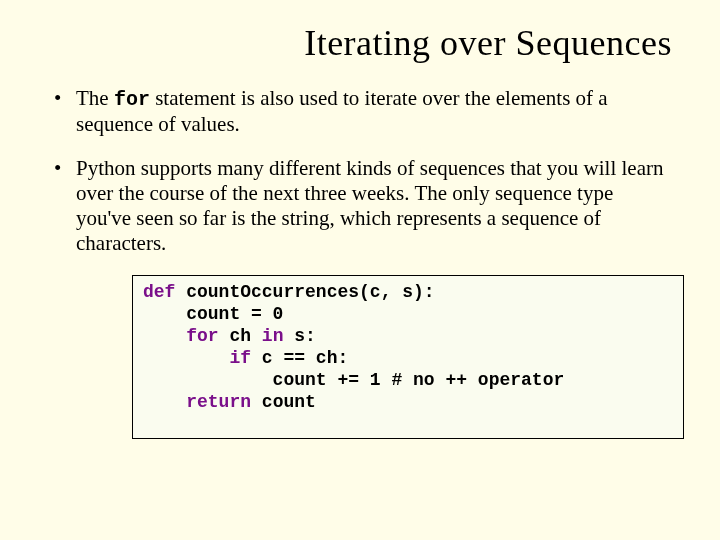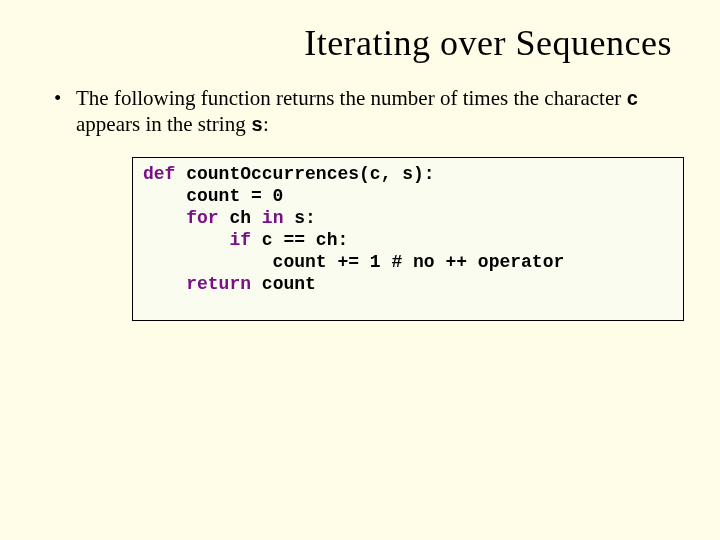--- a/index.html
+++ b/index.html
@@ -66,25 +66,28 @@
 </style>
 </head>
 <body>
 
 <div class="slide">
 
   <h1 class="title">Iterating over Sequences</h1>
 
   <ul class="bullets">
 
-
+    <li>
+      <span>The </span><span class="mono">for</span><span> statement is also used to iterate over the elements of a sequence of values.</span>
+    </li>
 
     <li>
-      <span>The following function returns the number of times the character </span><span class="mono">c</span><span> appears in the string </span><span class="mono">s</span><span>:</span>
+      <span>Python supports many different kinds of sequences that you will learn over the course of the next three weeks.  The only sequence type you've seen so far is the string, which represents a sequence of characters.</span>
     </li>
+
 
   </ul>
 
   <div class="codebox"><span class="kw">def</span><span> countOccurrences(c, s):</span>
 <span>    count = 0</span>
 <span>    </span><span class="kw">for</span><span> ch </span><span class="kw">in</span><span> s:</span>
 <span>        </span><span class="kw">if</span><span> c == ch:</span>
 <span>            count += 1 # no ++ operator</span>
 <span>    </span><span class="kw">return</span><span> count</span></div>
 

